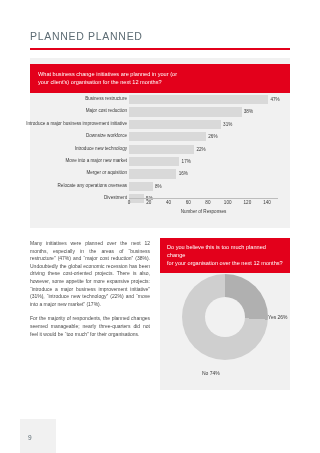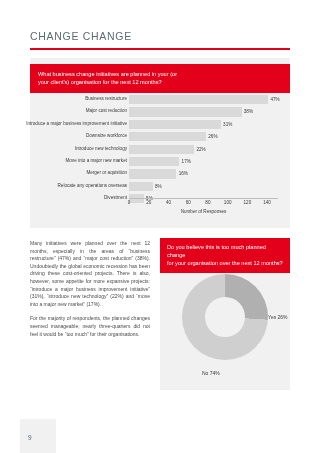--- a/index.html
+++ b/index.html
@@ -227,21 +227,21 @@
     bottom: 12px;
     font-size: 6.5px;
     color: #5c6b73;
   }
 </style>
 </head>
 <body>
 
 <div class="page">
 
-  <div class="page-title">CHANGE CHANGE</div>
+  <div class="page-title">PLANNED PLANNED</div>
   <div class="title-rule"></div>
 
   <div class="chart-panel">
 
     <div class="question-bar">
       <div>What business change initiatives are planned in your (or</div>
       <div>your client's) organisation for the next 12 months?</div>
     </div>
 
     <div class="bars-area">

